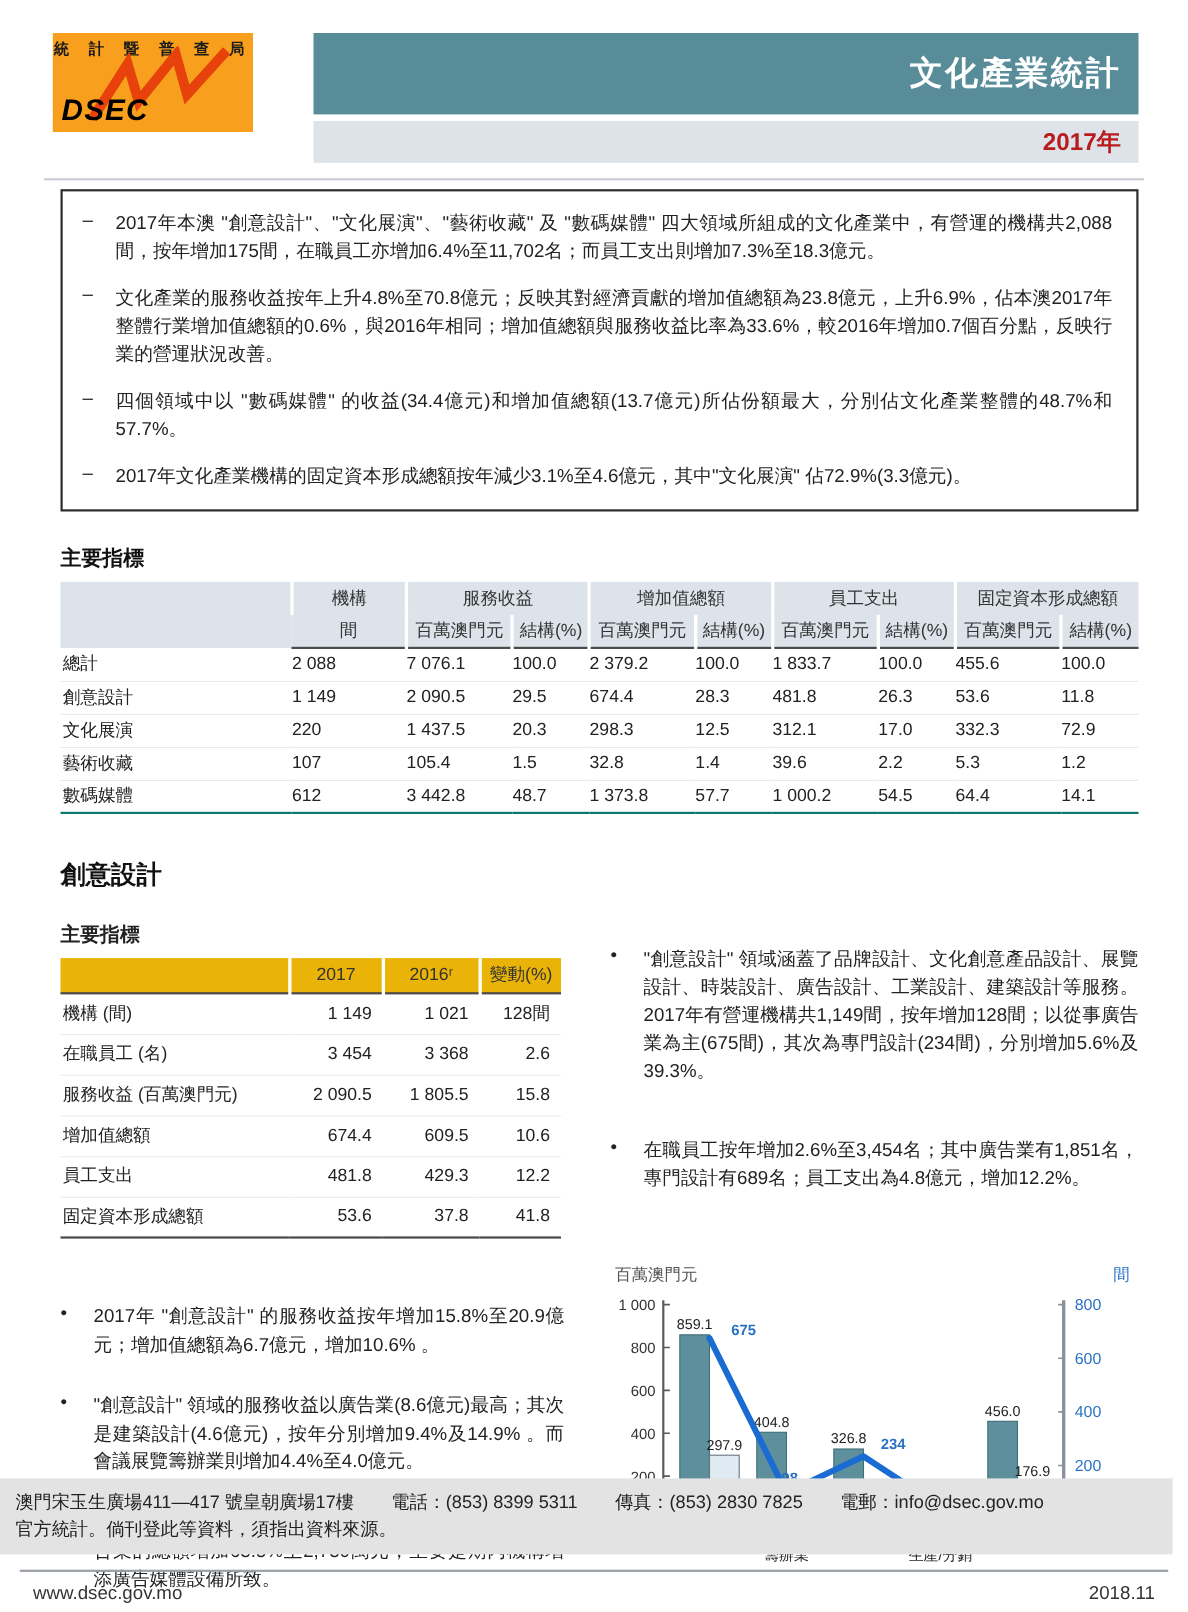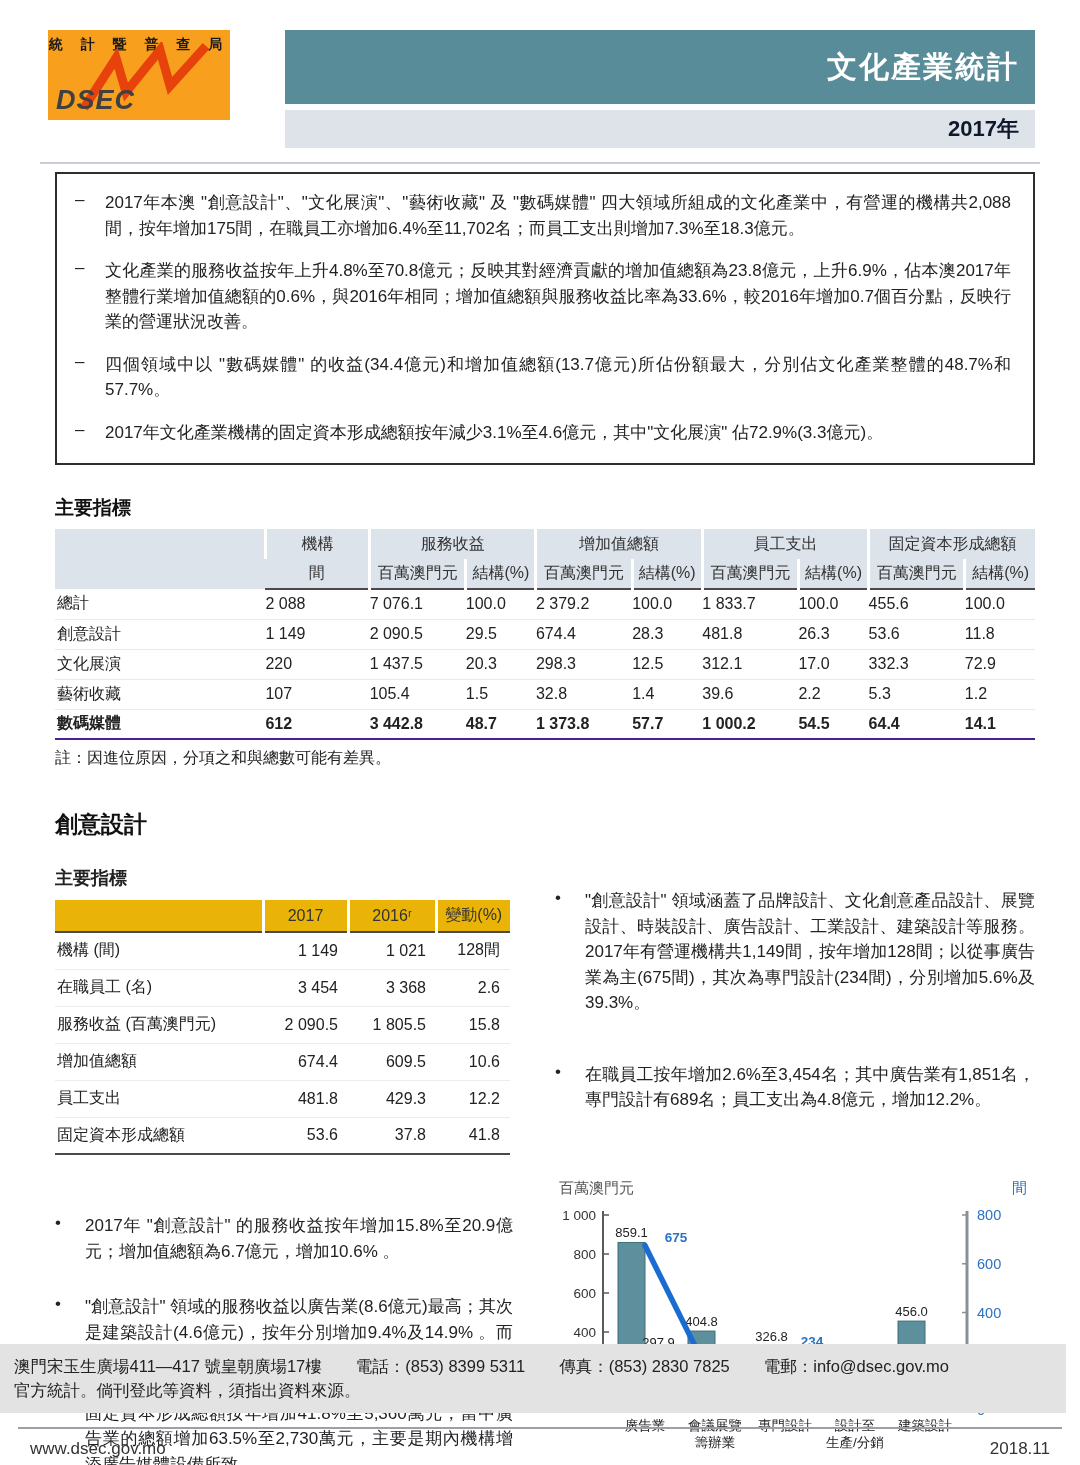--- a/index.html
+++ b/index.html
@@ -5,26 +5,26 @@
   * { margin:0; padding:0; box-sizing:border-box; }
   html,body { background:#ffffff; }
   body { font-family:"Liberation Sans","DejaVu Sans",sans-serif; color:#222; }
   .page { position:relative; width:1080px; height:1465px; margin:0 auto; background:#fff; overflow:hidden; }
 
   
   .header { display:flex; margin:30px 45px 0 48px; }
   .logo-col { width:190px; flex:0 0 190px; text-align:center; }
   .logo-box { width:182px; height:90px; background:#f8a01e; position:relative; overflow:hidden; }
   .logo-top-text { font-size:14px; font-weight:bold; letter-spacing:7px; color:#1a1a1a; padding-top:6px; white-space:nowrap; }
-  .logo-dsec { position:absolute; left:8px; bottom:4px; font-size:27px; font-weight:bold; font-style:italic; color:#404040; letter-spacing:1px; }
+  .logo-dsec { position:absolute; left:8px; bottom:4px; font-size:27px; font-weight:bold; font-style:italic; color:#000000; letter-spacing:1px; }
   .logo-zig { position:absolute; right:2px; top:12px; }
   .gov-lines { margin-top:6px; font-size:19px; font-weight:bold; color:#1a1a1a; line-height:1.35; }
   .head-col { flex:1; margin-left:47px; }
   .teal-bar { height:74px; background:#588c98; color:#fff; font-size:30px; font-weight:600; text-align:right; line-height:74px; padding-right:16px; letter-spacing:2px; }
-  .year-bar { height:38px; margin-top:6px; background:#dde3e9; color:#0f172a; font-size:22px; font-weight:bold; text-align:right; line-height:38px; padding-right:16px; }
+  .year-bar { height:38px; margin-top:6px; background:#dde3e9; color:#b91c1c; font-size:22px; font-weight:bold; text-align:right; line-height:38px; padding-right:16px; }
 
   .top-divider { border-top:2px solid #c9ced4; margin:14px 40px 0; }
 
   
   .summary-box { margin:8px 45px 0 55px; width:980px; border:2px solid #2d2d2d; padding:16px 22px 18px 18px; }
   .blist { display:flex; flex-direction:column; }
   .summary-box .blist { gap:17px; }
   .bullet { display:flex; }
   .bullet .marker { width:30px; flex:0 0 30px; font-size:17px; }
   .bullet .btext { flex:1; font-size:17px; line-height:1.5; text-align:justify; }
@@ -33,21 +33,21 @@
   .sec-title { margin:30px 45px 8px 55px; font-size:19px; font-weight:bold; color:#111; }
 
   
   table { border-collapse:collapse; table-layout:fixed; }
   .main-table { margin:0 45px 0 55px; width:980px; font-size:16px; }
   .main-table thead th { background:#dce3eb; font-weight:normal; color:#333; text-align:center; height:30px; border-left:3px solid #fff; }
   .main-table thead th:first-child { border-left:none; }
   .main-table thead tr:last-child th { border-bottom:2px solid #4a4a4a; }
   .main-table tbody td { height:30px; text-align:left; padding-right:12px; border-bottom:1px solid #e9e9e9; }
   .main-table tbody td.rowlabel { text-align:left; padding-left:2px; }
-  .main-table tbody tr:last-child td { border-bottom:2px solid #4c1d95;font-weight:bold; }
+  .main-table tbody tr:last-child td { border-bottom:2px solid #0f766e; }
   .tnote { margin:8px 45px 0 55px; font-size:16px; color:#222; }
 
   .h2-title { margin:40px 45px 0 55px; font-size:23px; font-weight:bold; color:#111; }
 
   
   .columns { display:flex; margin:26px 45px 0 55px; gap:42px; }
   .col-left { width:458px; flex:0 0 458px; }
   .col-right { flex:1; }
   .sub-title { font-size:18px; font-weight:bold; margin-bottom:10px; }
   .small-table { width:455px; font-size:16px; }
@@ -208,21 +208,20 @@
           <td>48.7</td>
           <td>1 373.8</td>
           <td>57.7</td>
           <td>1 000.2</td>
           <td>54.5</td>
           <td>64.4</td>
           <td>14.1</td>
         </tr>
       </tbody>
   </table>
-  <div class="tnote">註：因進位原因，分項之和與總數可能有差異。</div>
 
   <div class="h2-title">創意設計</div>
 
   <div class="columns">
     <div class="col-left">
       <div class="sub-title">主要指標</div>
       <table class="small-table">
         <colgroup>
           <col style="width:208px">
             <col style="width:85px">

